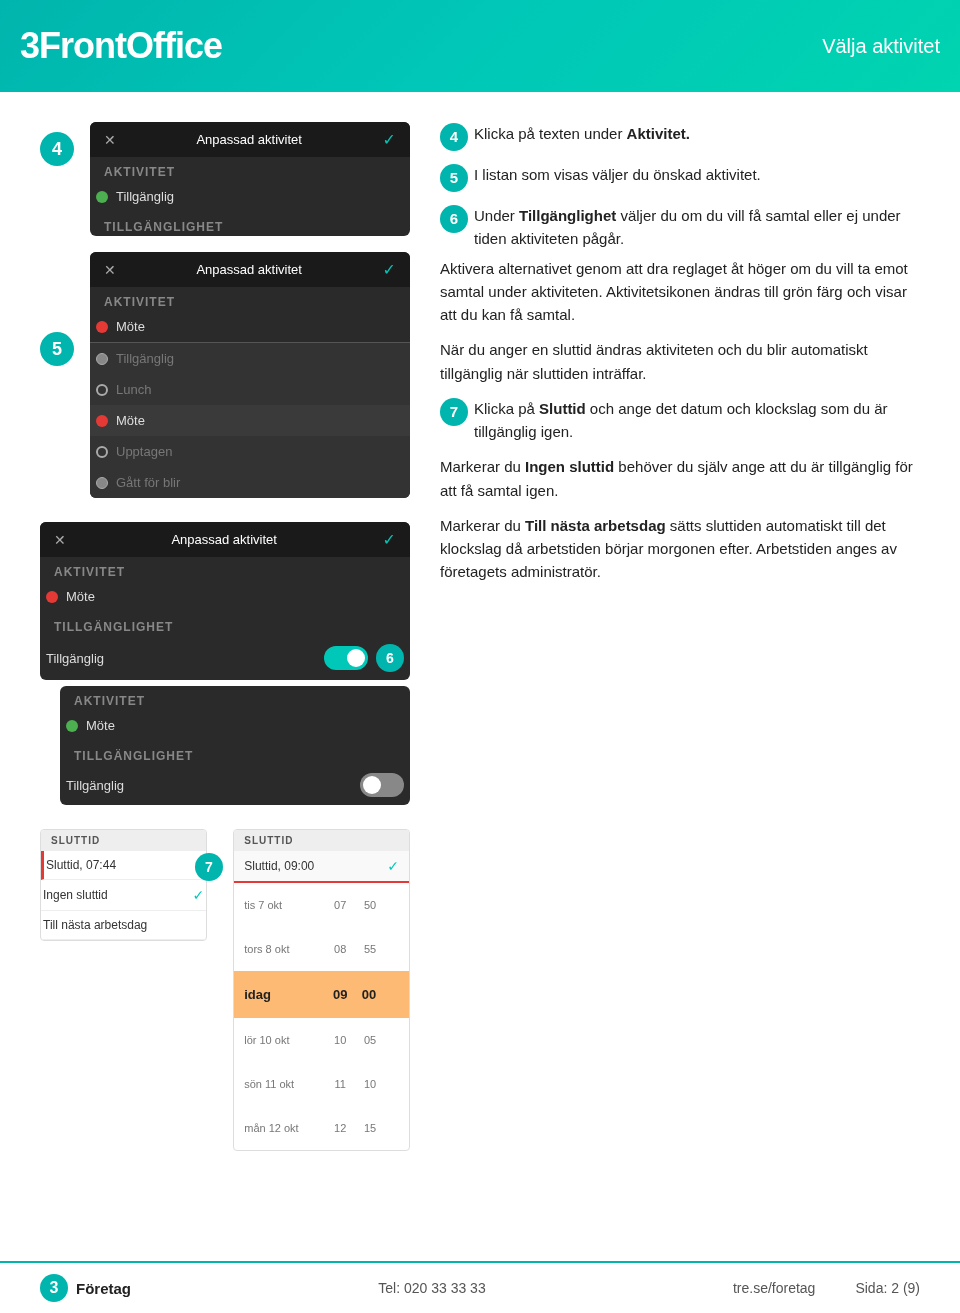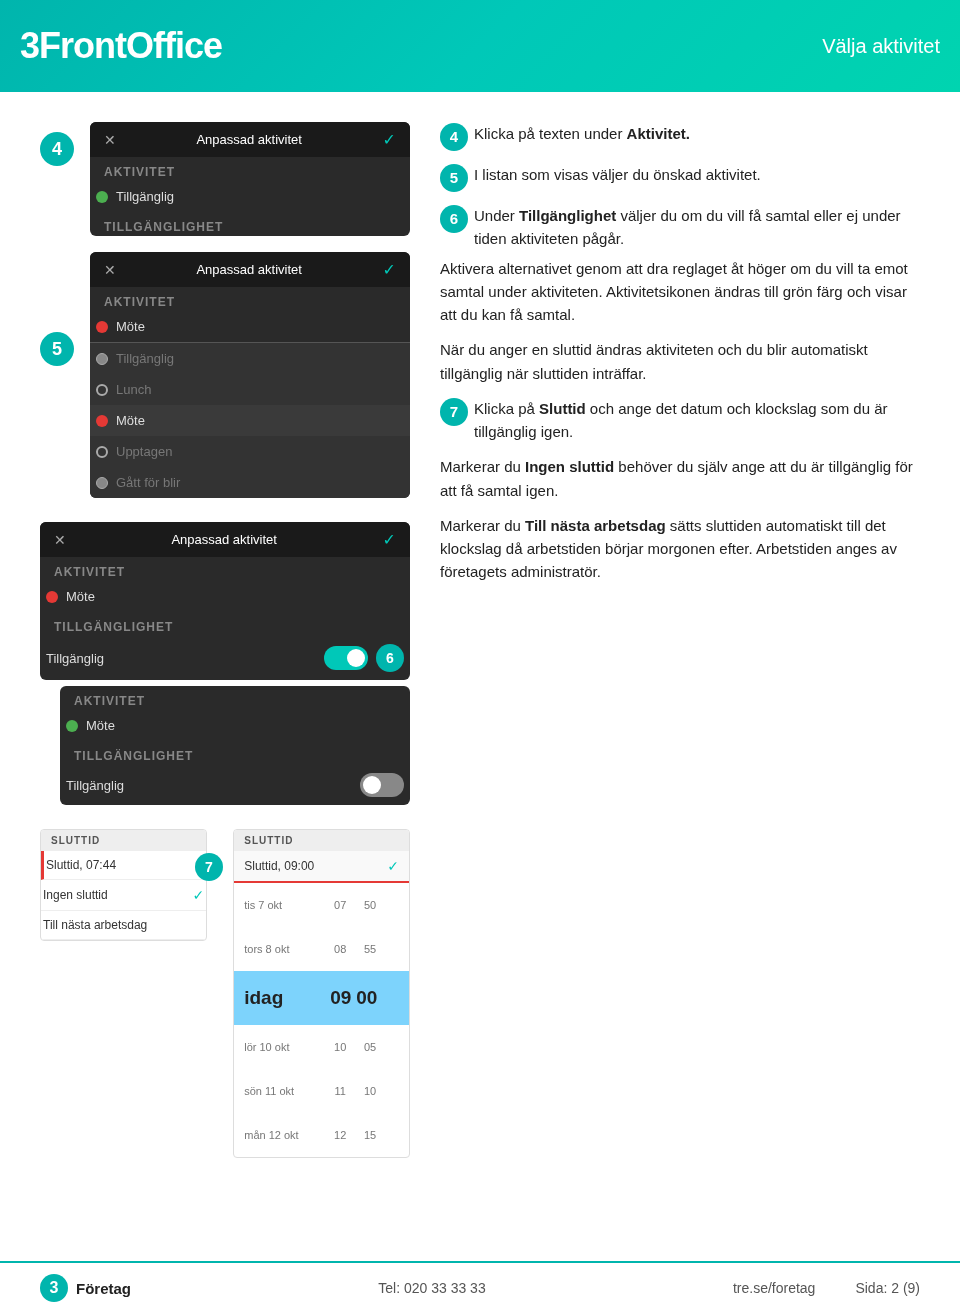--- a/index.html
+++ b/index.html
@@ -476,21 +476,21 @@
           <div class="datepicker-row">
             <span class="datepicker-day">tis  7 okt</span>
             <span class="datepicker-num">07</span>
             <span class="datepicker-num2">50</span>
           </div>
           <div class="datepicker-row">
             <span class="datepicker-day">tors 8 okt</span>
             <span class="datepicker-num">08</span>
             <span class="datepicker-num2">55</span>
           </div>
-          <div class="datepicker-row today" style="background:#7dd3fc; font-size:19px;">
+          <div class="datepicker-row today" style="background:#fdba74; font-size:13px;">
             <span class="datepicker-day">idag</span>
             <span class="datepicker-num">09</span>
             <span class="datepicker-num2">00</span>
           </div>
           <div class="datepicker-row">
             <span class="datepicker-day">lör 10 okt</span>
             <span class="datepicker-num">10</span>
             <span class="datepicker-num2">05</span>
           </div>
           <div class="datepicker-row">

